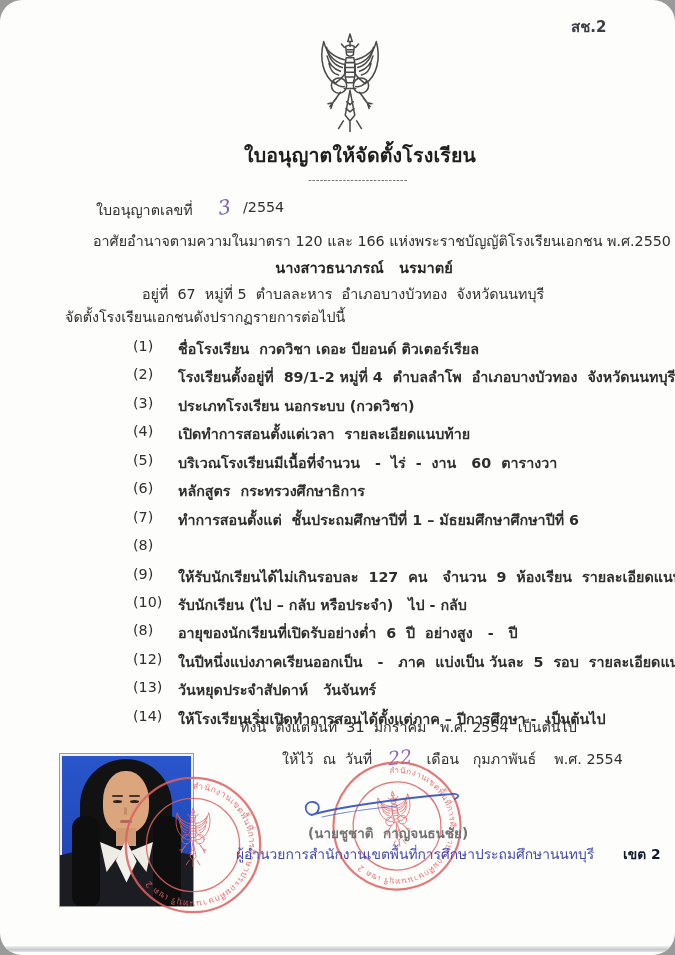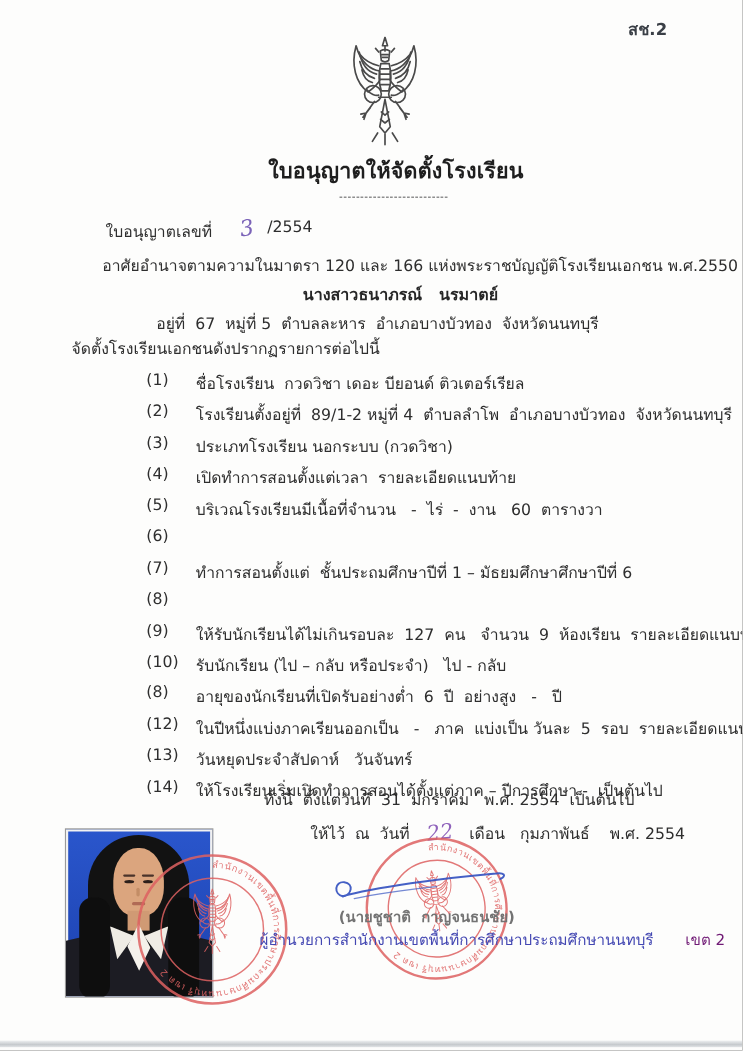--- a/index.html
+++ b/index.html
@@ -1,40 +1,40 @@
 <!DOCTYPE html>
 <html><head>
 <meta charset="utf-8">
 <style>
   html,body{margin:0;padding:0;background:#9a9a9a;}
   .page{
     position:relative;width:675px;height:955px;background:#fdfdfc;
     font-family:"DejaVu Sans","Liberation Sans",sans-serif;color:#2e2e2e;
-    overflow:hidden;margin:0 auto;
+    overflow:hidden;margin:0 auto;border-radius:22px;
   }
   .t{white-space:pre;}
   .abs{position:absolute;}
   .form-code{left:571px;top:15px;font-size:15px;font-weight:600;color:#3a3f46;}
   .emblem{left:302px;top:33px;color:#4a4a4a;}
   .doc-title{left:0;top:140px;width:700px;text-align:center;font-size:19.5px;font-weight:bold;color:#1e1e1e;letter-spacing:.2px;}
   .doc-title-inner{display:inline-block;transform:translateX(10px);}
   .divider{left:308px;top:174px;width:100px;text-align:center;font-size:9.5px;letter-spacing:.4px;color:#3c3c3c;}
   .line{font-size:14.3px;}
   .license-row{left:77px;top:199px;}
   .license-label{position:absolute;left:0;top:0;margin-left:19px;}
   .license-number{position:absolute;left:141px;top:-4px;font-family:"DejaVu Serif","Liberation Serif",serif;font-style:italic;font-size:20px;color:#7b63b8;transform:rotate(-9deg);}
   .license-year{position:absolute;left:166px;top:0;}
   .authority{left:93px;top:230px;}
   .licensee-name{left:0;top:256px;width:728px;text-align:center;font-weight:600;font-size:14.6px;color:#262626;}
   .licensee-address{left:142px;top:283px;}
   .lead-in{left:65px;top:306px;}
   .items{left:0;top:332px;width:675px;}
   .item-row{position:relative;height:28.45px;}
   .item-no{position:absolute;left:133px;top:6px;font-size:14.3px;}
-  .item-text{position:absolute;left:178px;top:6px;font-size:14.3px;}
+  .item-text{position:absolute;left:178px;top:6px;font-size:14.3px;font-weight:bold;}
   .effective-line{left:240px;top:716px;}
   .issue-line{left:282px;top:746px;}
   .issue-prefix,.issue-suffix{font-size:14.3px;}
   .issue-day{display:inline-block;font-family:"DejaVu Serif","Liberation Serif",serif;font-style:italic;font-size:19px;color:#8f63bb;transform:rotate(-6deg);margin:0 14px 0 16px;}
   
   .photo{left:59px;top:753px;width:133px;height:152px;background:linear-gradient(#2a56cc,#1c41ae);border:1px solid #9a9a9a;box-shadow:0 0 0 2px #f2f2f2 inset;z-index:1;overflow:hidden;}
   .p-hair{position:absolute;left:20px;top:5px;width:92px;height:142px;background:#121212;border-radius:46px 46px 14px 14px;}
   .p-strand-l{position:absolute;left:12px;top:62px;width:28px;height:92px;background:#0e0e0e;border-radius:12px;}
   .p-strand-r{position:absolute;left:93px;top:62px;width:28px;height:92px;background:#0e0e0e;border-radius:12px;}
   .p-face{position:absolute;left:43px;top:17px;width:46px;height:62px;background:#dba57e;border-radius:48% 48% 42% 42%;}
@@ -50,21 +50,21 @@
   .p-collar-l{position:absolute;left:40px;top:88px;width:22px;height:30px;background:#efece5;clip-path:polygon(0 0,100% 30%,30% 100%);}
   .p-collar-r{position:absolute;left:71px;top:88px;width:22px;height:30px;background:#efece5;clip-path:polygon(100% 0,0 30%,70% 100%);}
   
   .stamp{color:#de6161;opacity:.85;}
   .stamp-a{left:121px;top:773px;z-index:2;}
   .stamp-b{left:329px;top:758px;z-index:2;transform:rotate(-8deg);}
   .ring-text{font-size:9px;letter-spacing:.6px;fill:#de6161;font-family:"DejaVu Sans",sans-serif;}
   .signature-svg{left:292px;top:776px;z-index:4;}
   .signer-name{left:308px;top:822px;width:130px;text-align:center;font-size:13.5px;font-weight:600;color:#737373;z-index:3;}
   .signer-title{left:236px;top:843px;font-size:13.8px;color:#4347b2;z-index:3;}
-  .signer-title .suffix{font-weight:normal;color:#701a75;margin-left:5px;padding-left:24px;}
+  .signer-title .suffix{font-weight:bold;color:#0f172a;margin-left:5px;padding-left:24px;}
   .scan-edge{left:0;top:946px;width:675px;height:6px;background:linear-gradient(to bottom,#eef0f1,#c6cacd 60%,#e2e4e6);}
 </style>
 </head>
 <body>
 
 <svg width="0" height="0" style="position:absolute" aria-hidden="true">
   <defs>
     <symbol id="garuda" viewBox="0 0 100 112">
       <g stroke="currentColor" fill="none" stroke-width="1.6" stroke-linecap="round" stroke-linejoin="round">
         <path d="M50 1 L47.6 9 L52.4 9 Z"></path>
@@ -134,20 +134,21 @@
     <div class="item-row">
         <span class="item-no t">(4)</span>
         <span class="item-text t">เปิดทำการสอนตั้งแต่เวลา  รายละเอียดแนบท้าย</span>
       </div>
     <div class="item-row">
         <span class="item-no t">(5)</span>
         <span class="item-text t">บริเวณโรงเรียนมีเนื้อที่จำนวน   -  ไร่  -  งาน   60  ตารางวา</span>
       </div>
     <div class="item-row">
         <span class="item-no t">(6)</span>
+        <span class="item-text t">หลักสูตร  กระทรวงศึกษาธิการ</span>
       </div>
     <div class="item-row">
         <span class="item-no t">(7)</span>
         <span class="item-text t">ทำการสอนตั้งแต่  ชั้นประถมศึกษาปีที่ 1 – มัธยมศึกษาศึกษาปีที่ 6</span>
       </div>
     <div class="item-row">
         <span class="item-no t">(8)</span>
       </div>
     <div class="item-row">
         <span class="item-no t">(9)</span>

